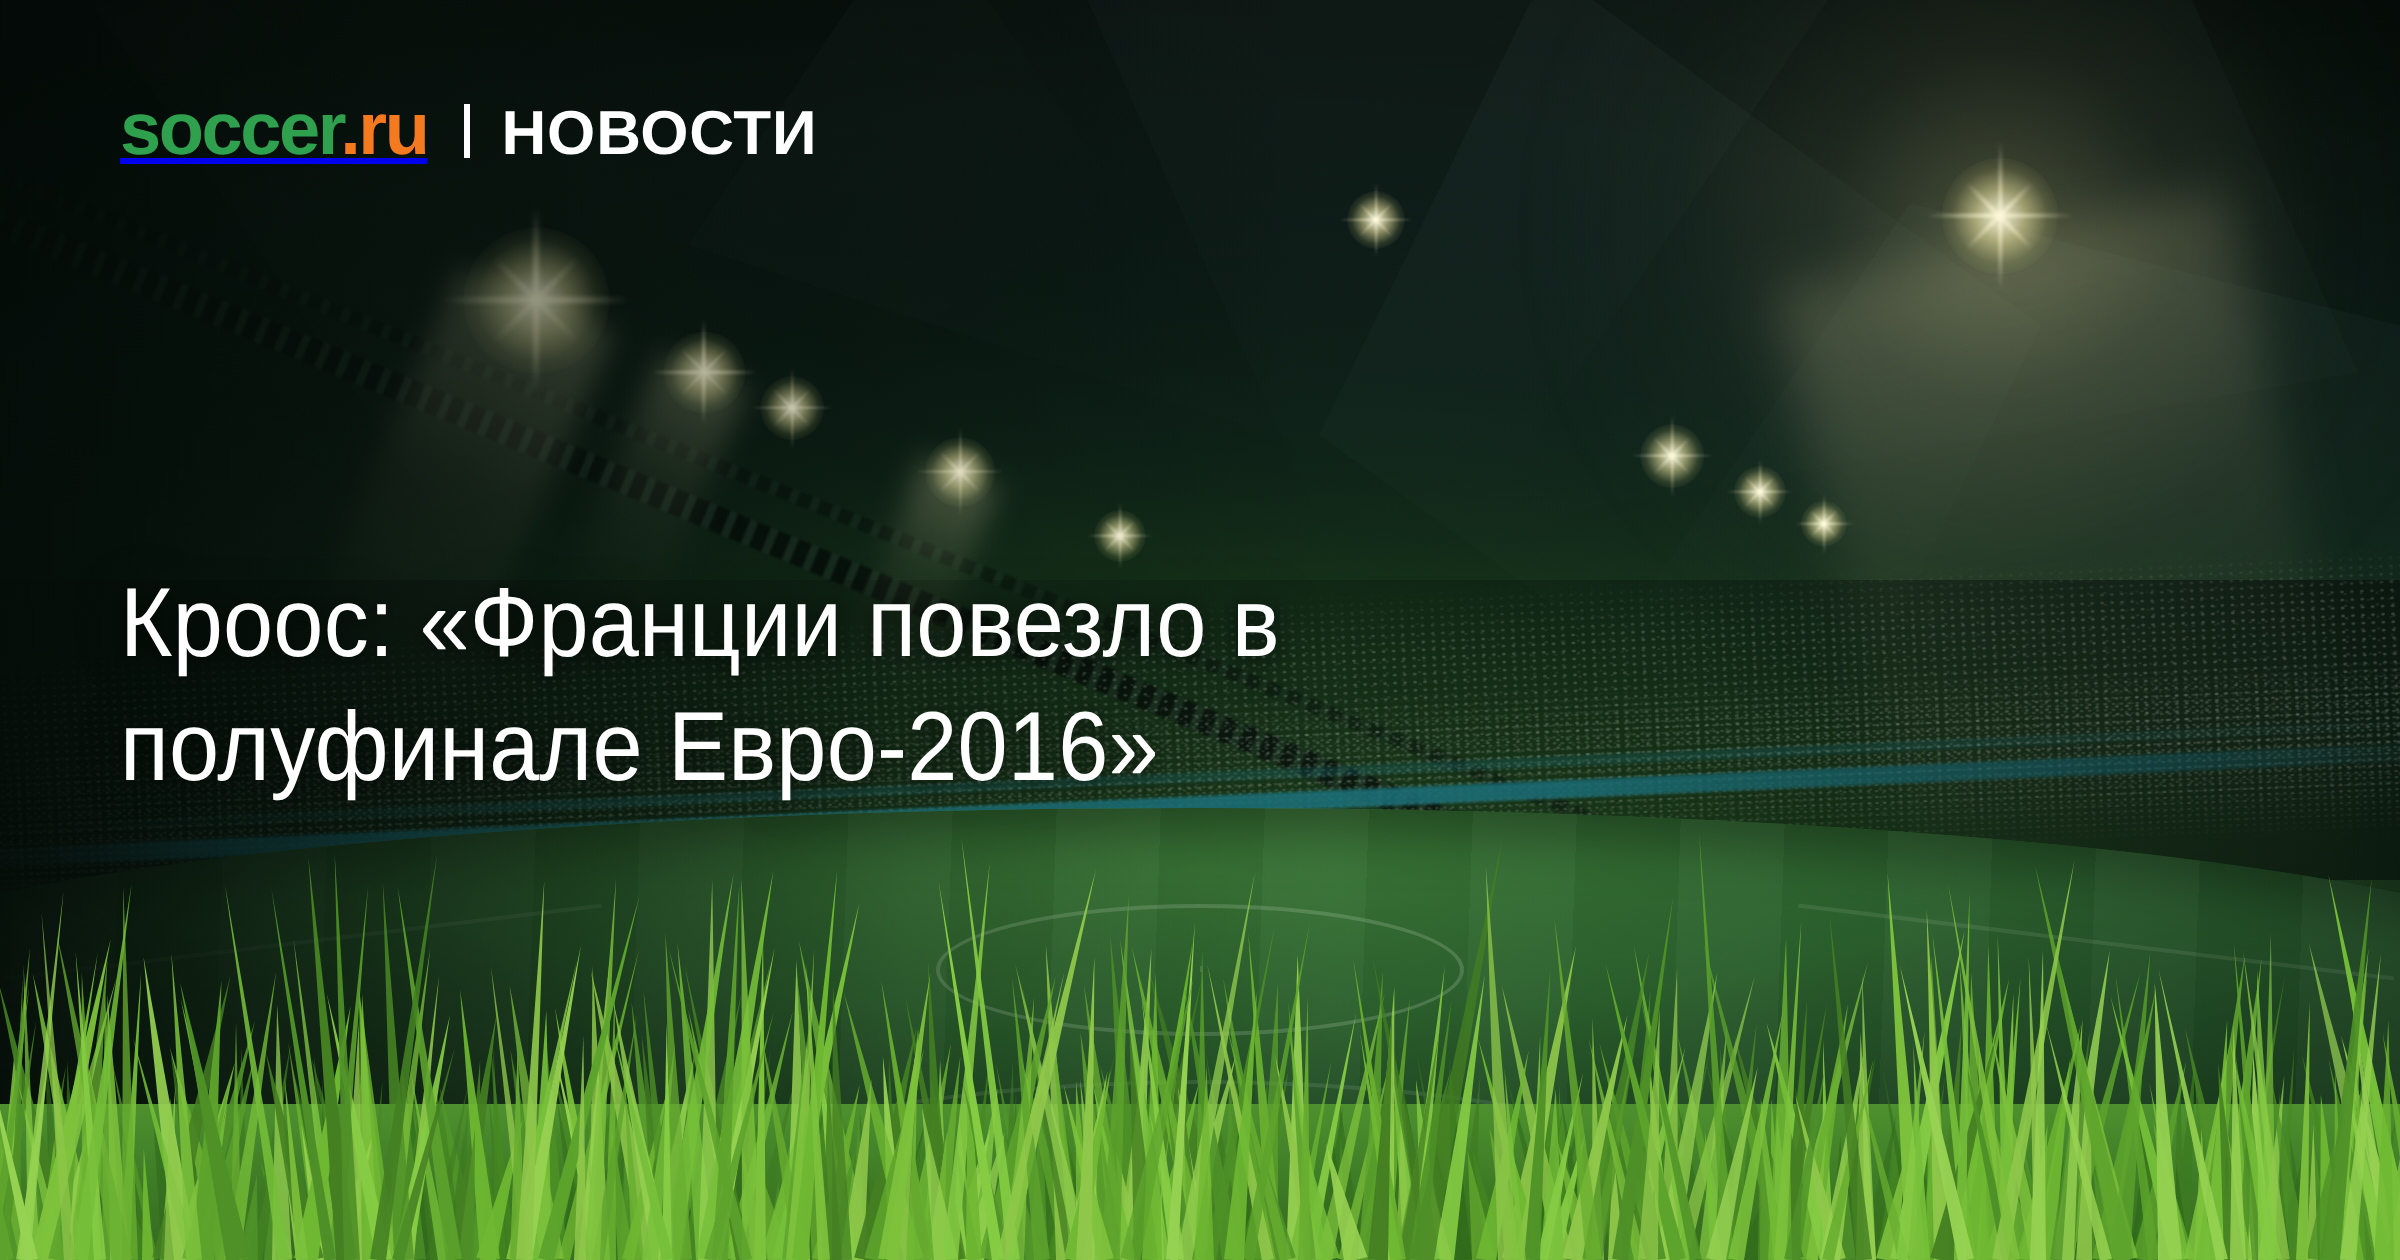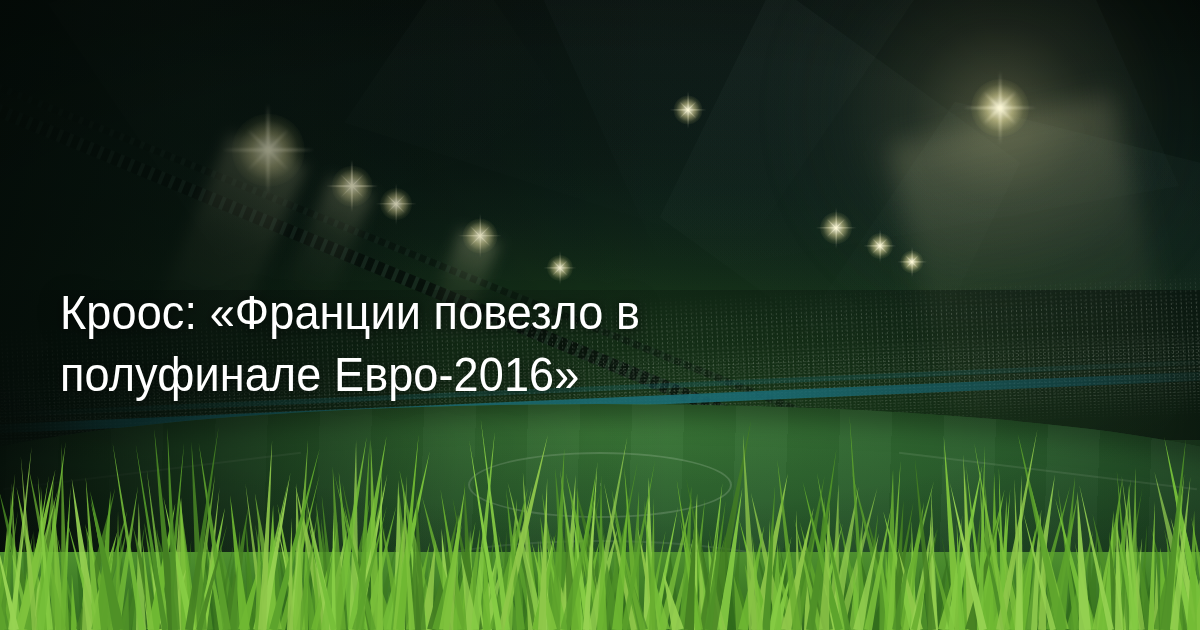--- a/index.html
+++ b/index.html
@@ -1156,19 +1156,26 @@
         <div class="blade" style="left: 793.353px; border-left-width: 4.75112px; border-right-width: 4.75112px; border-bottom: 172.911px solid rgb(105, 174, 48); opacity: 0.777539; transform: rotate(-6.61211deg); transform-origin: center bottom; z-index: 12;"></div>
         <div class="blade" style="left: 60.6913px; border-left-width: 4.19179px; border-right-width: 4.19179px; border-bottom: 187.271px solid rgb(105, 174, 48); opacity: 0.751843; transform: rotate(-1.03566deg); transform-origin: center bottom; z-index: 12;"></div>
         <div class="blade" style="left: 46.7181px; border-left-width: 3.83371px; border-right-width: 3.83371px; border-bottom: 155.93px solid rgb(134, 204, 68); opacity: 0.888105; transform: rotate(-4.52274deg); transform-origin: center bottom; z-index: 12;"></div>
         <div class="blade" style="left: 756.837px; border-left-width: 3.16495px; border-right-width: 3.16495px; border-bottom: 96.8097px solid rgb(126, 194, 60); opacity: 0.736152; transform: rotate(-4.65592deg); transform-origin: center bottom; z-index: 12;"></div>
         <div class="blade" style="left: 35.5407px; border-left-width: 4.04724px; border-right-width: 4.04724px; border-bottom: 190.833px solid rgb(118, 191, 57); opacity: 0.833809; transform: rotate(7.80761deg); transform-origin: center bottom; z-index: 12;"></div>
         <div class="blade" style="left: 704.48px; border-left-width: 4.31323px; border-right-width: 4.31323px; border-bottom: 131.393px solid rgb(78, 144, 39); opacity: 0.875452; transform: rotate(7.80475deg); transform-origin: center bottom; z-index: 12;"></div>
         <div class="blade" style="left: 612.185px; border-left-width: 5.05748px; border-right-width: 5.05748px; border-bottom: 135.095px solid rgb(111, 184, 50); opacity: 0.893102; transform: rotate(4.88749deg); transform-origin: center bottom; z-index: 12;"></div>
       </div>
   </div>
 
+  <div class="header">
+    <a class="logo" href="#">
+      <span class="soccer">soccer</span><span class="ru">.ru</span>
+    </a>
+    <span class="sep"></span>
+    <span class="novosti">НОВОСТИ</span>
+  </div>
 
   <h1 class="headline">
     <span class="hl-line">Кроос: «Франции повезло в</span>
     <span class="hl-line">полуфинале Евро-2016»</span>
   </h1>
 
 </div>
 
 </body></html>

